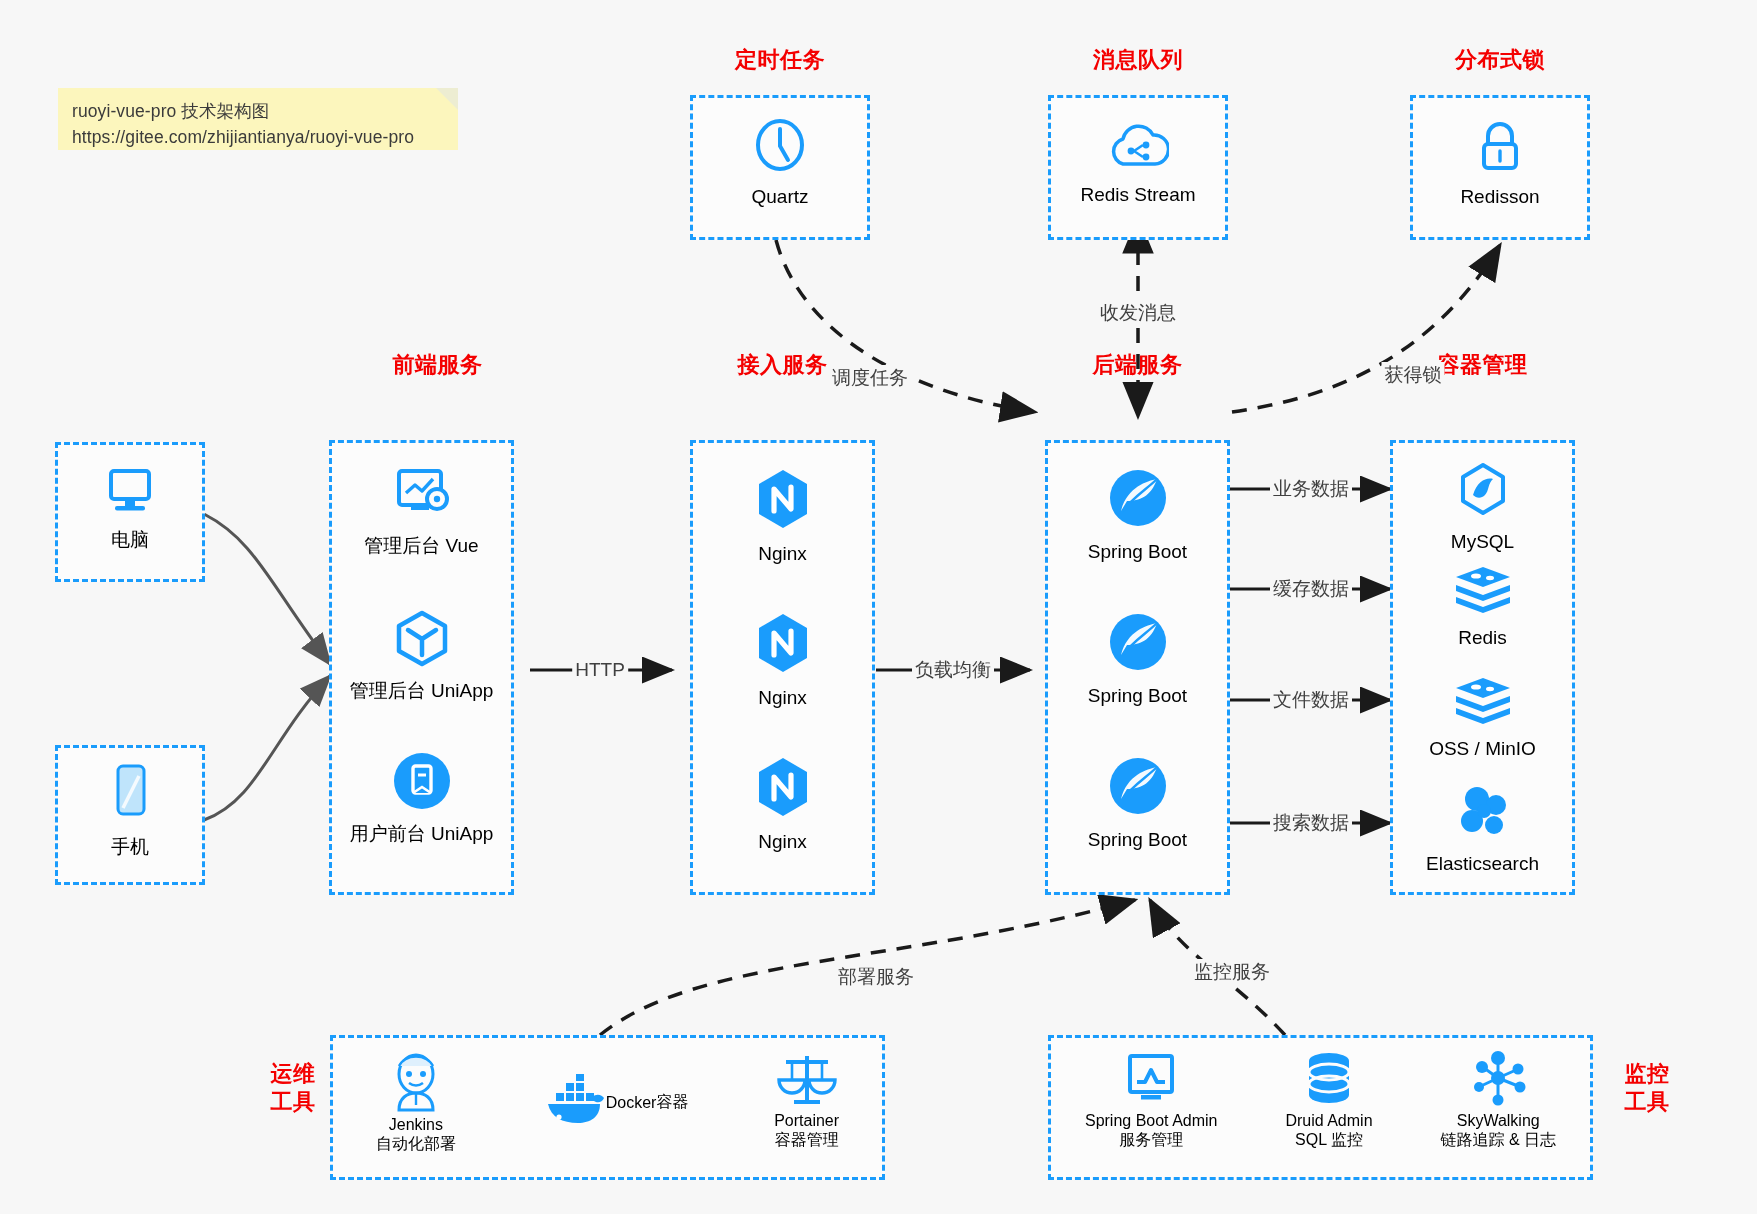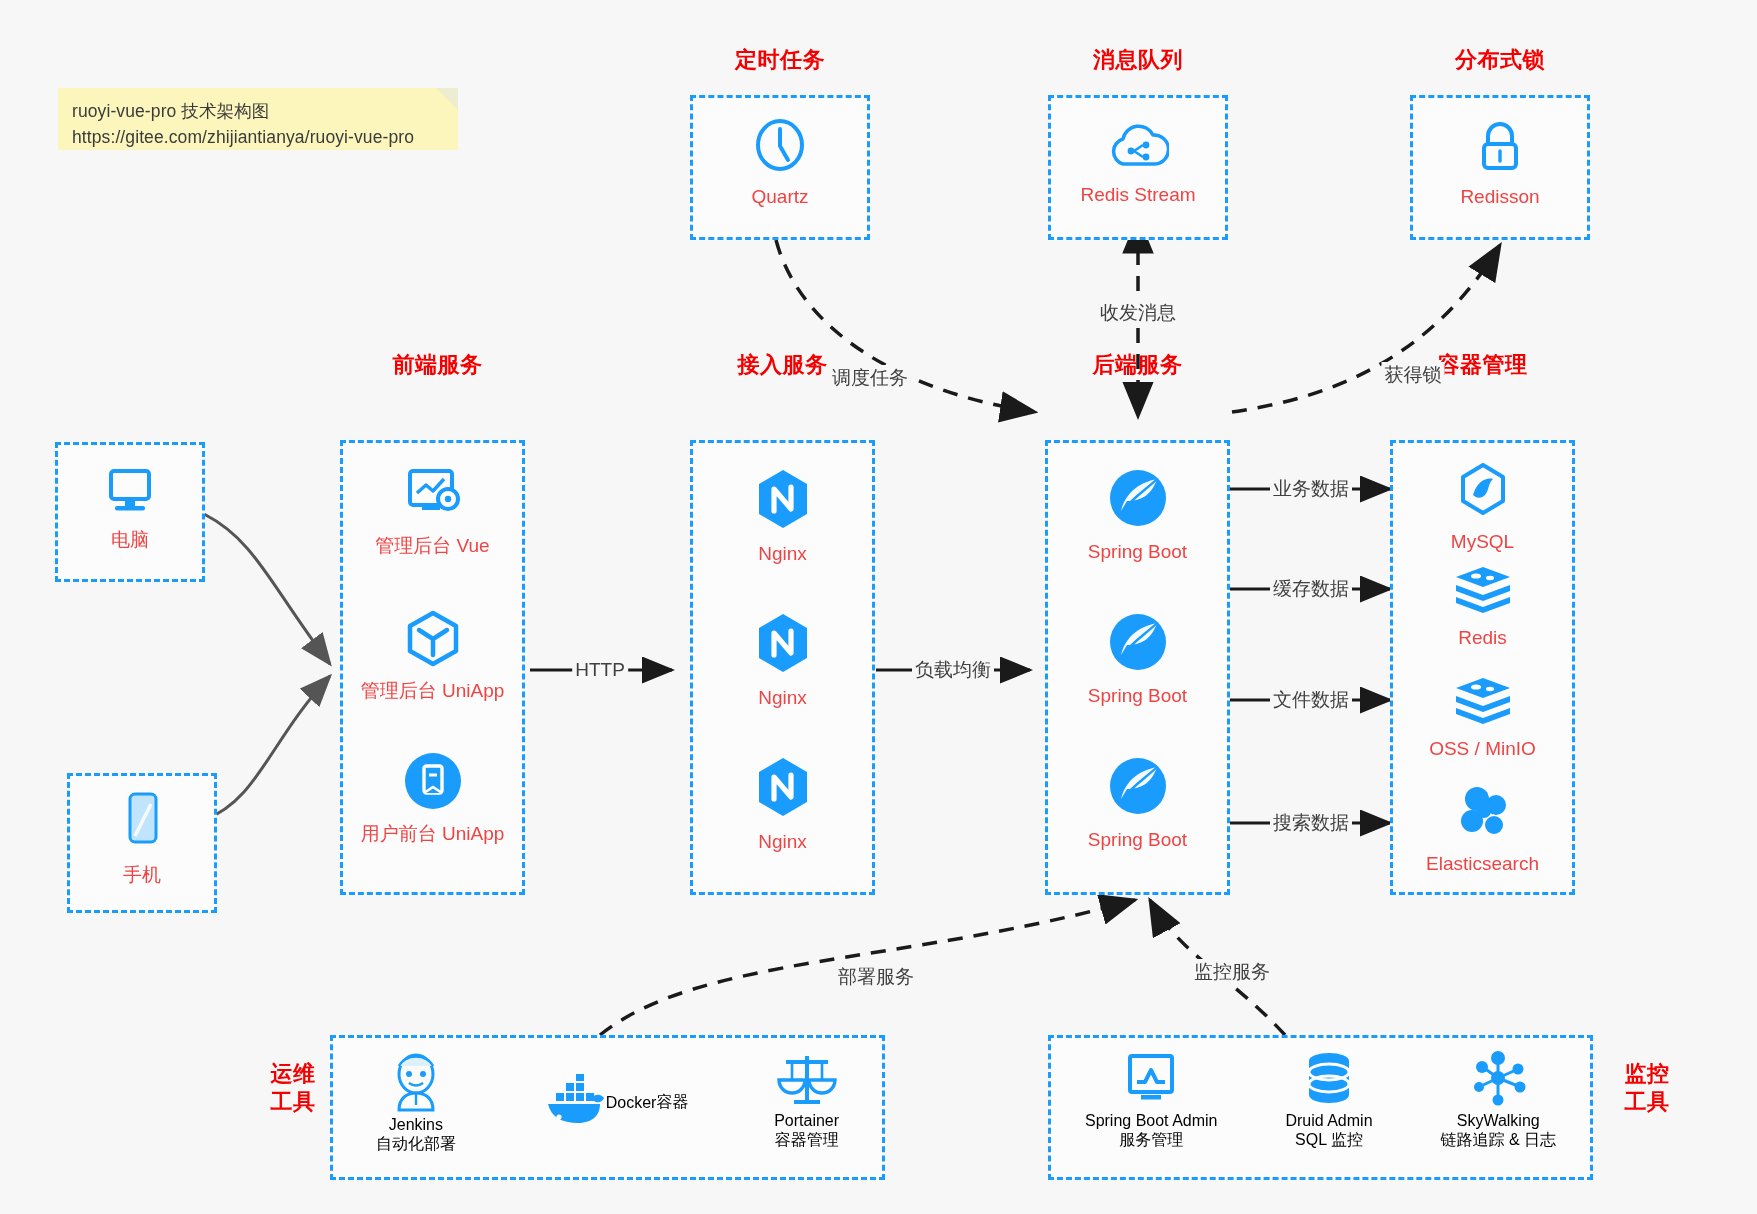--- a/index.html
+++ b/index.html
@@ -38,21 +38,21 @@
   .grp-title.side{line-height:1.25;}
 
   
   .node{
     position:absolute;display:flex;flex-direction:column;
     align-items:center;justify-content:flex-start;
     width:100%;left:0;
   }
   .node .ico{display:block;}
   .node .lbl{
-    font-size:19px;color:#ef4444;margin-top:7px;white-space:nowrap;
+    font-size:19px;color:#000000;margin-top:7px;white-space:nowrap;
     text-align:center;line-height:1.3;
   }
 
   
   .elabel{
     position:absolute;font-size:19px;color:#404040;
     background:#f7f7f7;padding:0 3px;white-space:nowrap;
     transform:translate(-50%,-50%);
   }
 </style>
@@ -152,34 +152,34 @@
         <svg width="58" height="54" viewBox="0 0 58 54">
           <rect x="10" y="8" width="38" height="28" rx="3" fill="none" stroke="#1a9cfc" stroke-width="4"></rect>
           <rect x="24" y="36" width="10" height="7" fill="#1a9cfc"></rect>
           <rect x="14" y="43" width="30" height="4.5" rx="2" fill="#1a9cfc"></rect>
         </svg>
       </span>
       <span class="lbl">电脑</span>
     </div>
   </div>
 
-  <div class="box" style="left:55px;top:773px;width:150px;height:140px;margin-left:12px;">
+  <div class="box" style="left:55px;top:745px;width:150px;height:140px;">
     <div class="node" style="top:14px;">
       <span class="ico">
         <svg width="50" height="62" viewBox="0 0 50 62">
           <rect x="13" y="4" width="26" height="48" rx="5" fill="#bfe4fb" stroke="#1a9cfc" stroke-width="3"></rect>
           <path d="M18 46 L34 14" stroke="#ffffff" stroke-width="3.5" opacity=".85"></path>
         </svg>
       </span>
       <span class="lbl">手机</span>
     </div>
   </div>
 
   <div class="grp-title" style="left:345px;top:350px;width:185px;">前端服务</div>
-  <div class="box" style="left:340px;top:440px;width:185px;height:455px;">
+  <div class="box" style="left:329px;top:440px;width:185px;height:455px;">
     <div class="node" style="top:22px;">
       <span class="ico">
         <svg width="62" height="58" viewBox="0 0 62 58">
           <rect x="8" y="6" width="42" height="34" rx="3" fill="none" stroke="#1a9cfc" stroke-width="4"></rect>
           <path d="M15 28 L24 20 L31 26 L42 14" fill="none" stroke="#1a9cfc" stroke-width="3.4" stroke-linejoin="round"></path>
           <rect x="20" y="41" width="18" height="4" fill="#1a9cfc"></rect>
           <circle cx="46" cy="34" r="10" fill="#fcfcfc" stroke="#1a9cfc" stroke-width="4"></circle>
           <circle cx="46" cy="34" r="3.2" fill="#1a9cfc"></circle>
         </svg>
       </span>

